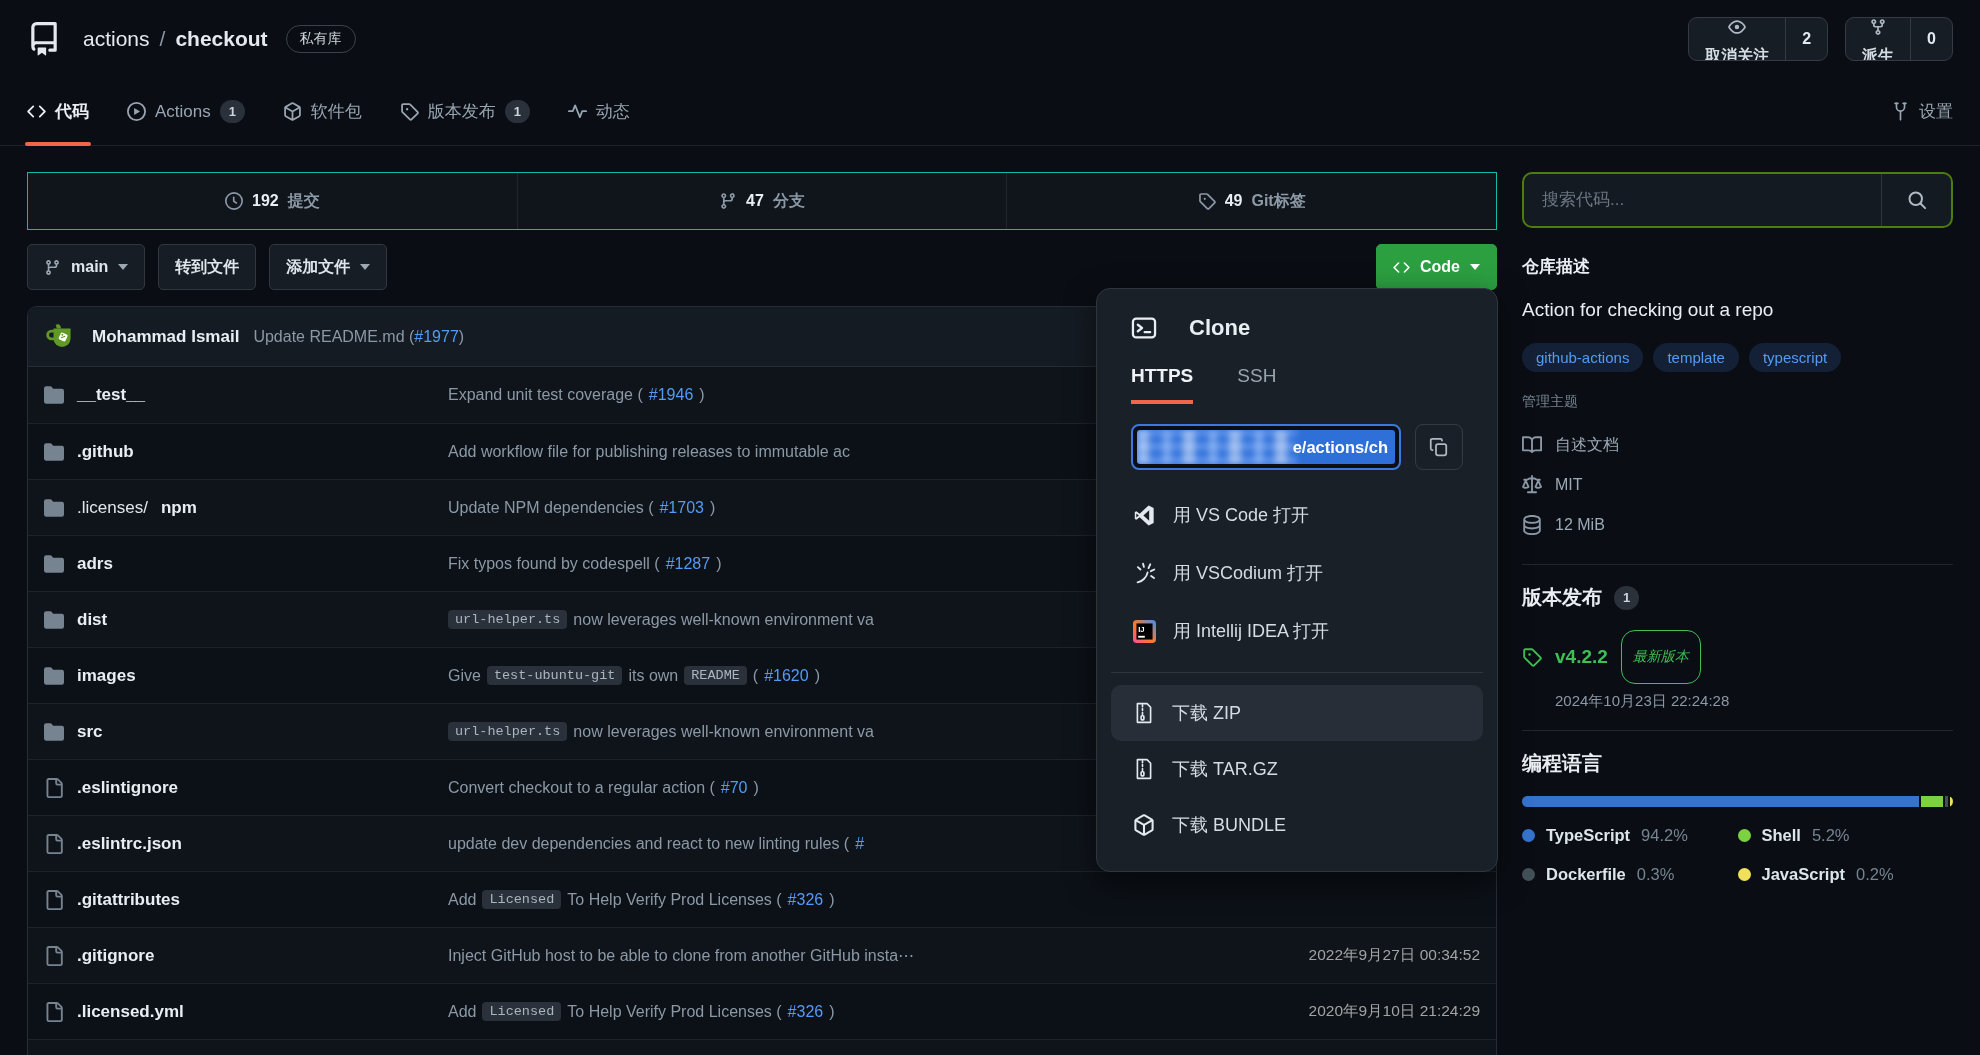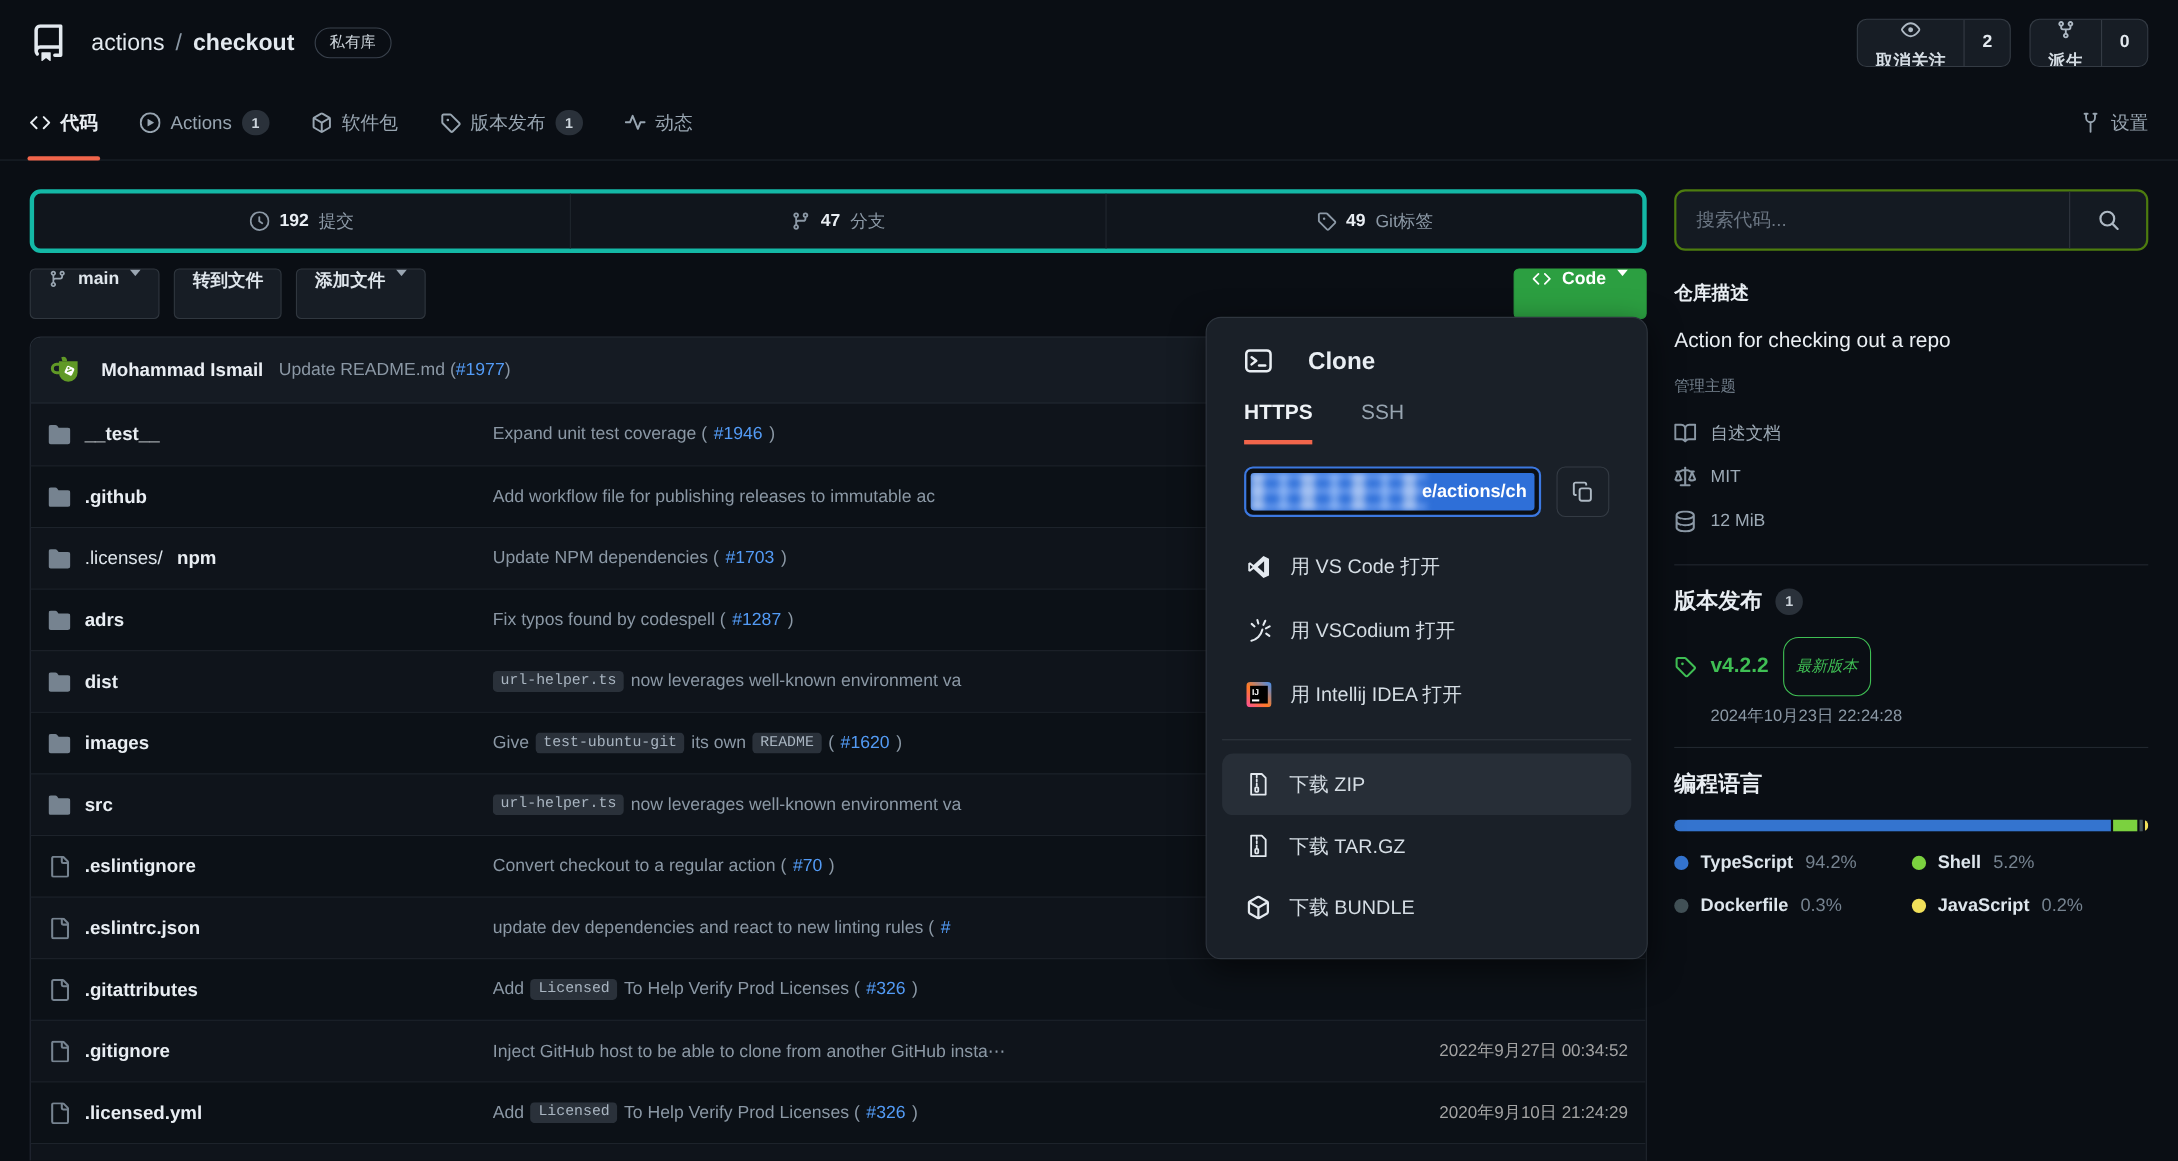--- a/index.html
+++ b/index.html
@@ -37,29 +37,29 @@
   .tab.active::after { content:""; position:absolute; left:-2px; right:-2px; bottom:-1px; height:4px; border-radius:3px; background:#f1654b; }
   .tab .count-badge { background:#2a313a; color:#cdd5dc; font-size:13px; font-weight:700; min-width:25px; height:23px; border-radius:12px; display:flex; align-items:center; justify-content:center; padding:0 7px; }
   .tab-settings { margin-left:auto; }
 
   
   .content { display:flex; gap:25px; padding:0 27px; margin-top:26px; }
   .main { width:1470px; flex:none; }
   .sidebar { flex:1; min-width:0; }
 
   
-  .stats { height:58px; display:flex; background:#10151c; border:4px solid #14b8a6; border-radius:10px; }
+  .stats { height:58px; display:flex; background:#10151c; border:1px solid #14b8a6; border-radius:0;font-weight:bold; }
   .stat-cell { flex:1; display:flex; align-items:center; justify-content:center; gap:9px; color:#8b98a5; font-size:16px; }
   .stat-cell + .stat-cell { border-left:1px solid #20262e; }
   .stat-cell b { color:#e9eef3; font-size:16px; }
   .stat-cell .gi { color:#8b98a5; }
 
   
   .toolbar { margin-top:14px; display:flex; gap:13px; height:46px; }
-  .tbtn { display:flex; gap:10px; padding:0 16px; background:#171d25; border:1px solid #30373f; border-radius:5px; color:#dfe6ec; font-weight:700; font-size:16px; cursor:pointer; font-family:inherit; }
+  .tbtn { display:flex; align-items:center; gap:10px; padding:0 16px; background:#171d25; border:1px solid #30373f; border-radius:5px; color:#dfe6ec; font-weight:700; font-size:16px; cursor:pointer; font-family:inherit; }
   .tbtn .gi { color:#9aa6b2; }
   .caret { color:#9aa6b2; }
   .code-btn { margin-left:auto; background:#2c9f41; border-color:#2c9f41; color:#fff; }
   .code-btn .gi, .code-btn .caret { color:#fff; }
 
   
   .filetable { margin-top:16px; border:1px solid #262d36; border-radius:10px 10px 0 0; overflow:hidden; }
   .commitrow { height:60px; background:#151b23; display:flex; align-items:center; gap:14px; padding:0 16px; border-bottom:1px solid #262d36; }
   .commitrow .author { font-weight:700; font-size:17px; color:#e9eef3; }
   .commitrow .cmsg { color:#8b98a5; font-size:16px; }
@@ -499,20 +499,25 @@
               <svg viewBox="0 0 16 16" width="20" height="20" fill="none" stroke="currentColor" stroke-width="1.6" stroke-linecap="round">
                 <circle cx="7" cy="7" r="5"></circle>
                 <path d="m11 11 3.5 3.5"></path>
               </svg>
             </span>
         </button>
       </div>
 
       <h3 class="side-title">仓库描述</h3>
       <div class="side-desc">Action for checking out a repo</div>
+      <div class="topics" id="topics">
+          <span class="topic">github-actions</span>
+          <span class="topic">template</span>
+          <span class="topic">typescript</span>
+        </div>
       <a class="manage-topics">管理主题</a>
 
       <div class="meta">
         <a class="meta-item">
           <span class="gi">
               <svg viewBox="0 0 16 16" width="20" height="20">
                 <path fill="currentColor" d="M0 1.75A.75.75 0 0 1 .75 1h4.253c1.227 0 2.317.59 3 1.501A3.743 3.743 0 0 1 11.006 1h4.245a.75.75 0 0 1 .75.75v10.5a.75.75 0 0 1-.75.75h-4.507a2.25 2.25 0 0 0-1.591.659l-.622.621a.75.75 0 0 1-1.06 0l-.622-.621A2.25 2.25 0 0 0 5.258 13H.75a.75.75 0 0 1-.75-.75Zm7.251 10.324.004-5.073-.002-2.253A2.25 2.25 0 0 0 5.003 2.5H1.5v9h3.757a3.75 3.75 0 0 1 1.994.574ZM8.755 4.75l-.004 7.322a3.752 3.752 0 0 1 1.992-.572H14.5v-9h-3.495a2.25 2.25 0 0 0-2.25 2.25Z"></path>
               </svg>
             </span>
           <span>自述文档</span>

